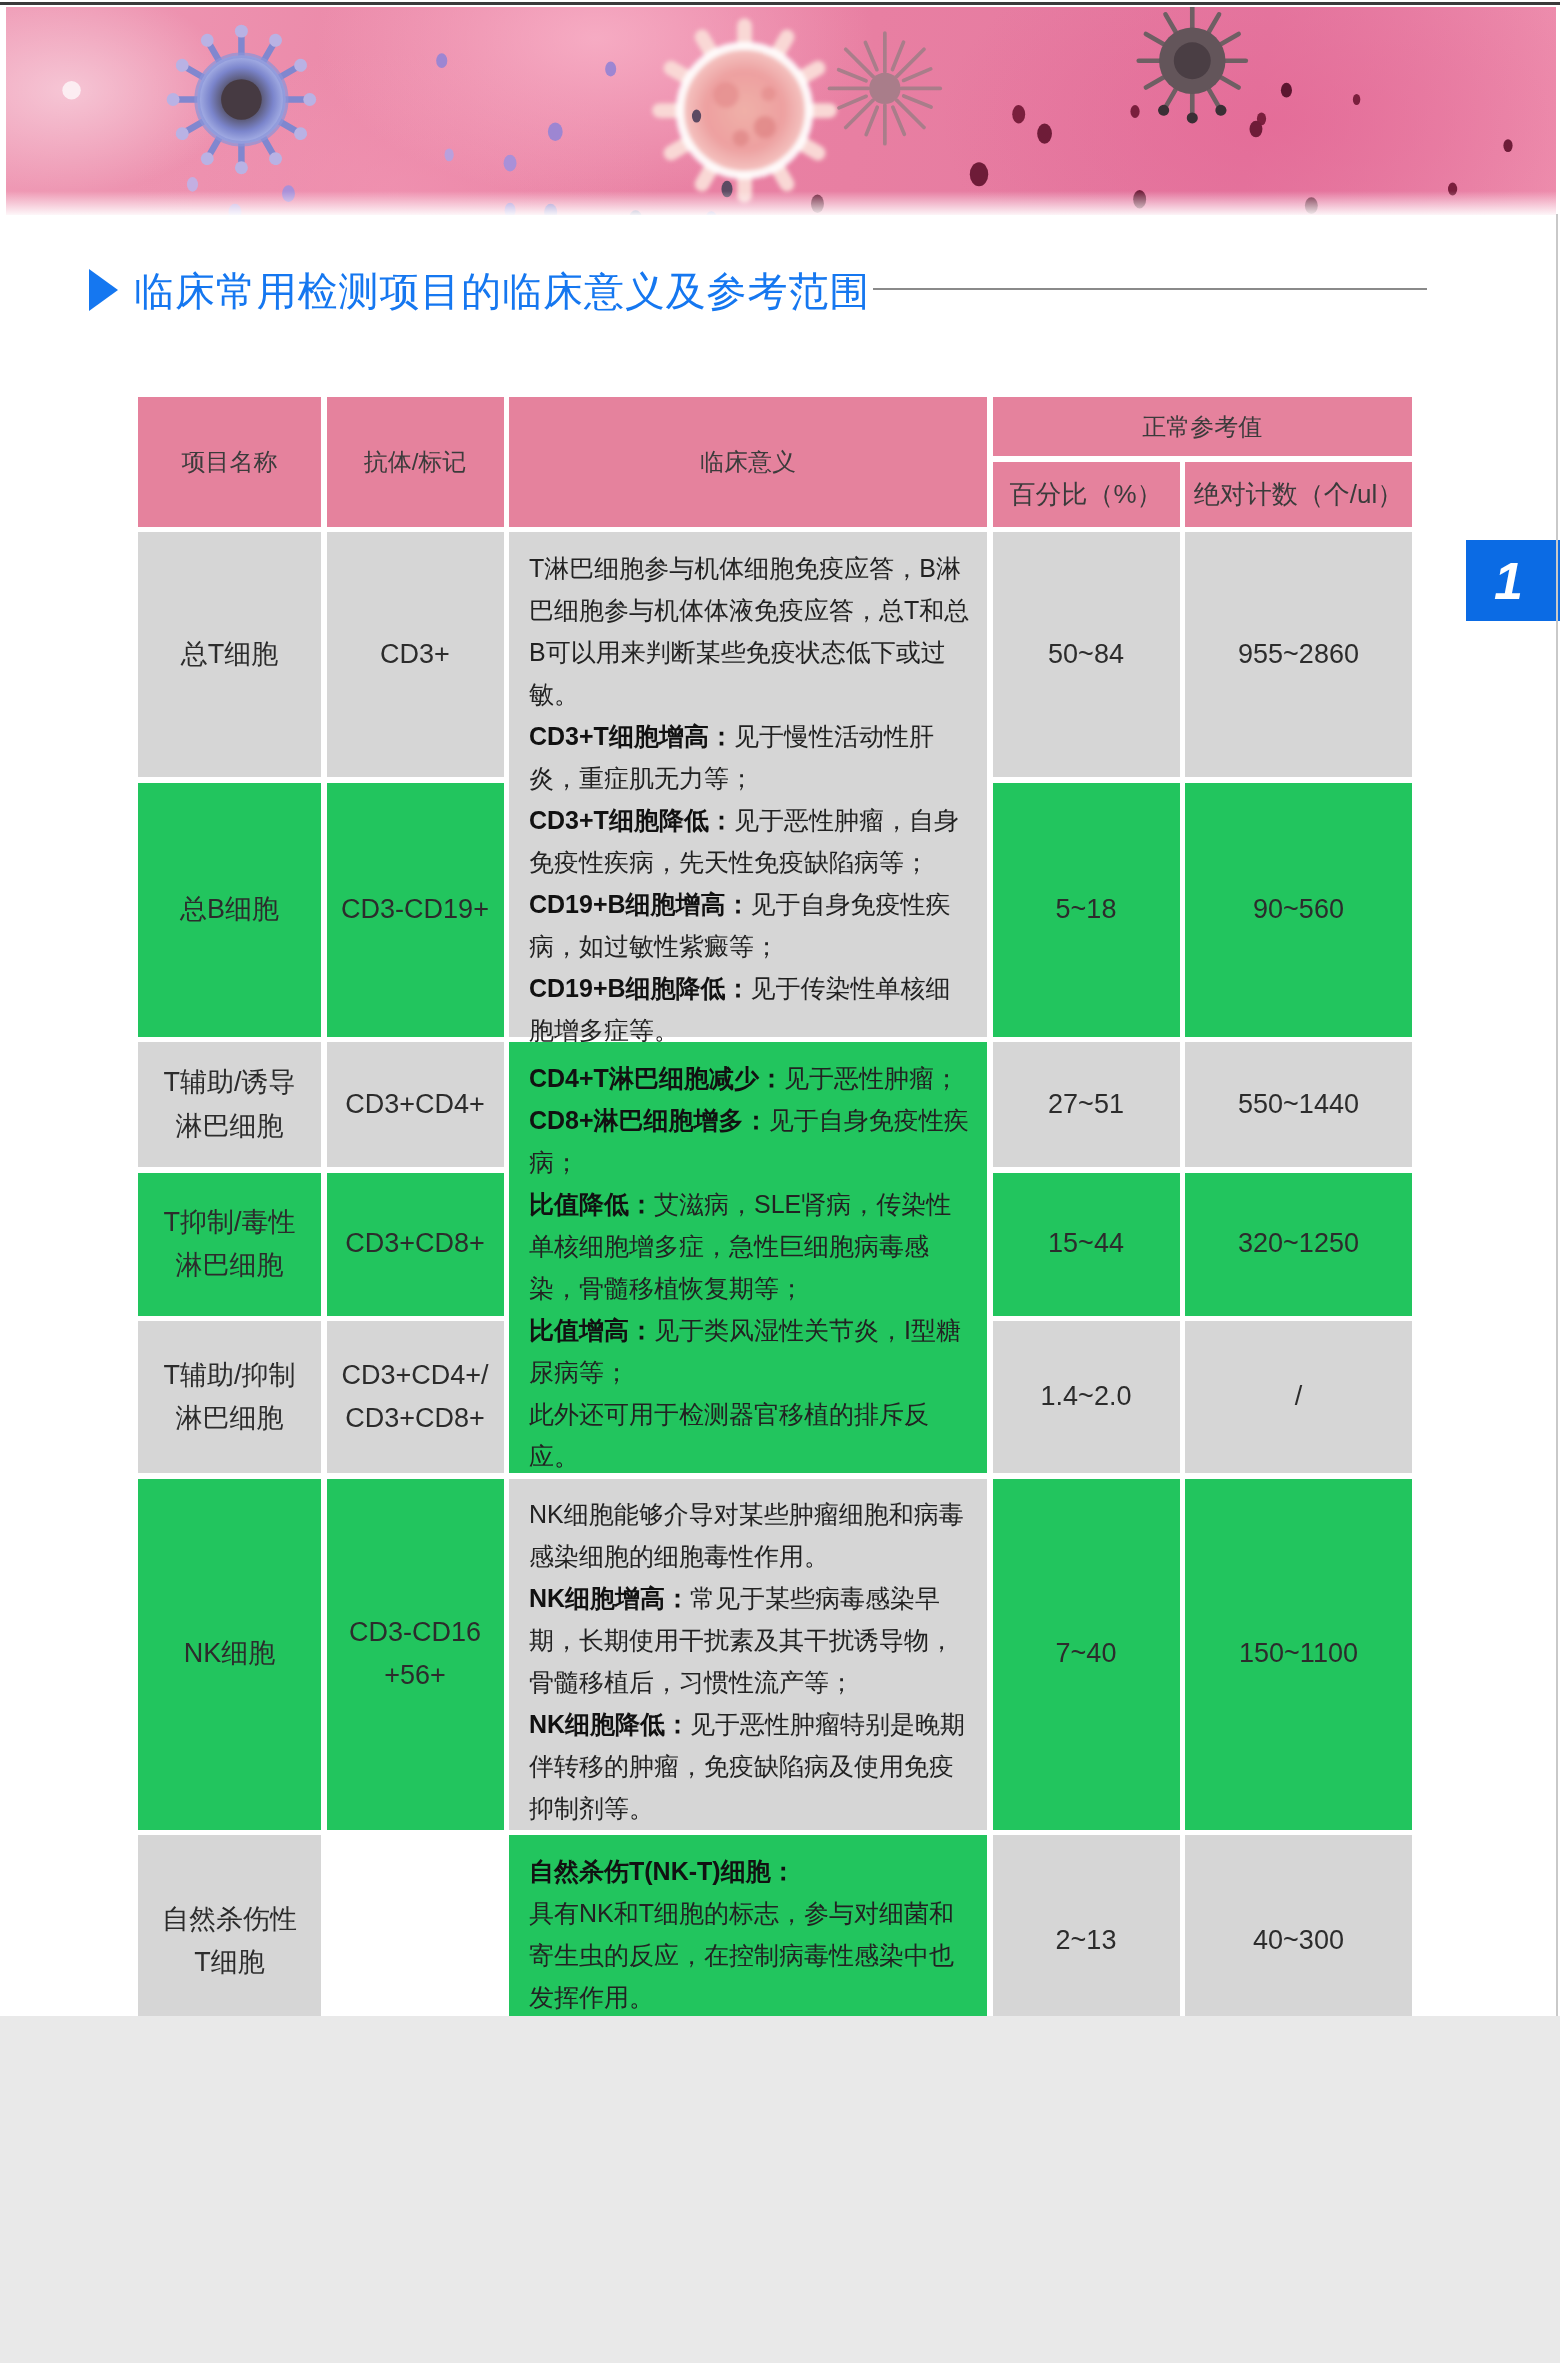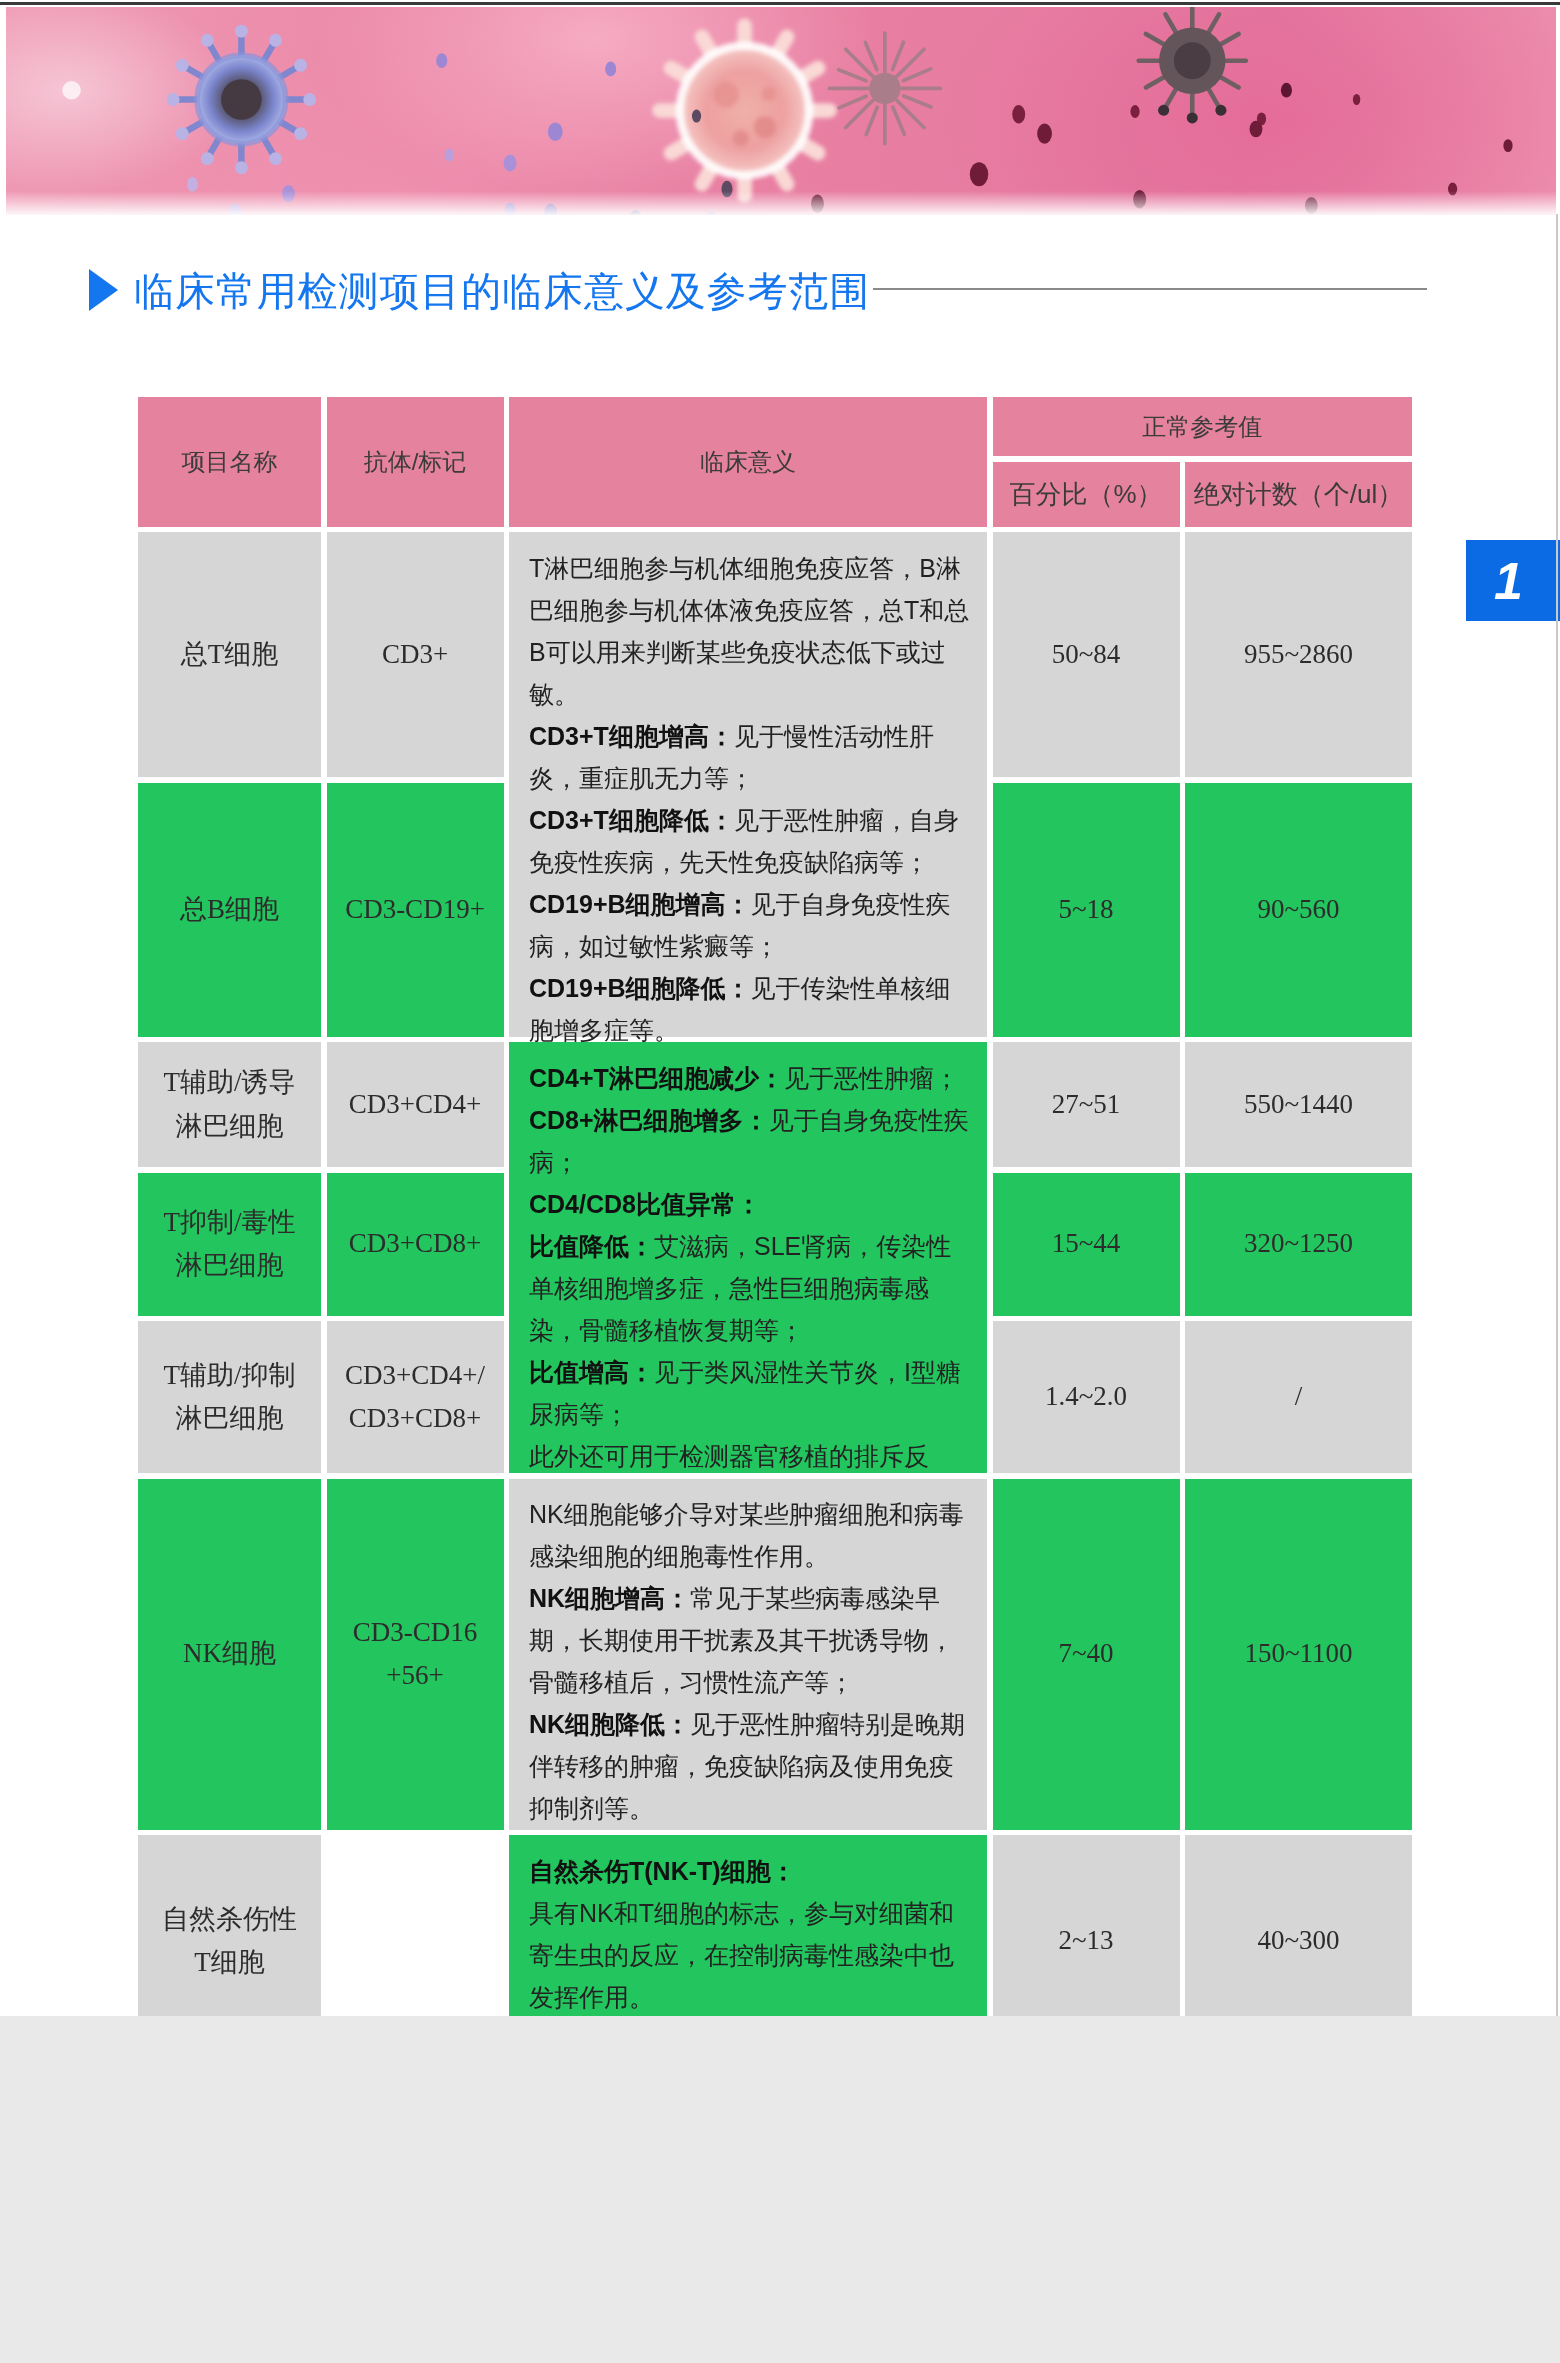--- a/index.html
+++ b/index.html
@@ -36,21 +36,21 @@
   .th-sub{font-size:26px;}
   .th-name{grid-column:1;grid-row:1 / span 2;}
   .th-marker{grid-column:2;grid-row:1 / span 2;}
   .th-sig{grid-column:3;grid-row:1 / span 2;}
   .th-ref{grid-column:4 / span 2;grid-row:1;}
   .th-pct{grid-column:4;grid-row:2;}
   .th-abs{grid-column:5;grid-row:2;}
   .tbody{display:grid;grid-template-columns:183px 177px 478px 187px 227px;
       grid-template-rows:245px 254px 125px 143px 152px 351px 212px 13px;gap:5.5px;}
   .cell{display:flex;align-items:center;justify-content:center;text-align:center;
-      font-size:27px;line-height:1.6;white-space:pre-line;color:#2c2c2c;font-family:Liberation Serif, serif;}
+      font-size:27px;line-height:1.6;white-space:pre-line;color:#2c2c2c;}
   .shade-gray{background:#d6d6d6;}
   .shade-white{background:#22c55e;}
   .sig{padding:14.8px 14.8px 7.4px 20px;font-size:25px;line-height:42px;color:#222;}
   .sig p{margin:0;}
   .sig strong{font-weight:700;color:#111;}
   
   .footer-bar{position:absolute;left:97px;top:2221px;width:1287px;height:14.8px;background:#e87a9c;}
   .footer-bar-light{position:absolute;left:97px;top:2239px;width:1287px;height:4.6px;background:#f7dbe4;}
   .footer-slogan{position:absolute;left:94px;top:2245px;font-size:25px;color:#4c4c4c;letter-spacing:0.9px;margin-left:8px;}
   .page-badge{position:absolute;left:1382px;top:2195px;}
@@ -411,21 +411,20 @@
         <div class="sig shade-gray" style="grid-area: 1 / 3 / span 2;">
           <p>T淋巴细胞参与机体细胞免疫应答，B淋巴细胞参与机体体液免疫应答，总T和总B可以用来判断某些免疫状态低下或过敏。</p>
           <p><strong>CD3+T细胞增高：</strong>见于慢性活动性肝炎，重症肌无力等；</p>
           <p><strong>CD3+T细胞降低：</strong>见于恶性肿瘤，自身免疫性疾病，先天性免疫缺陷病等；</p>
           <p><strong>CD19+B细胞增高：</strong>见于自身免疫性疾病，如过敏性紫癜等；</p>
           <p><strong>CD19+B细胞降低：</strong>见于传染性单核细胞增多症等。</p>
         </div>
         <div class="sig shade-white" style="grid-area: 3 / 3 / span 3;">
           <p><strong>CD4+T淋巴细胞减少：</strong>见于恶性肿瘤；</p>
           <p><strong>CD8+淋巴细胞增多：</strong>见于自身免疫性疾病；</p>
-          <p><strong>CD4/CD8比值异常：</strong></p>
           <p><strong>比值降低：</strong>艾滋病，SLE肾病，传染性单核细胞增多症，急性巨细胞病毒感染，骨髓移植恢复期等；</p>
           <p><strong>比值增高：</strong>见于类风湿性关节炎，I型糖尿病等；</p>
           <p>此外还可用于检测器官移植的排斥反应。</p>
         </div>
         <div class="sig shade-gray" style="grid-area: 6 / 3 / span 1;">
           <p>NK细胞能够介导对某些肿瘤细胞和病毒感染细胞的细胞毒性作用。</p>
           <p><strong>NK细胞增高：</strong>常见于某些病毒感染早期，长期使用干扰素及其干扰诱导物，骨髓移植后，习惯性流产等；</p>
           <p><strong>NK细胞降低：</strong>见于恶性肿瘤特别是晚期伴转移的肿瘤，免疫缺陷病及使用免疫抑制剂等。</p>
         </div>
         <div class="sig shade-white" style="grid-area: 7 / 3 / span 1;">

